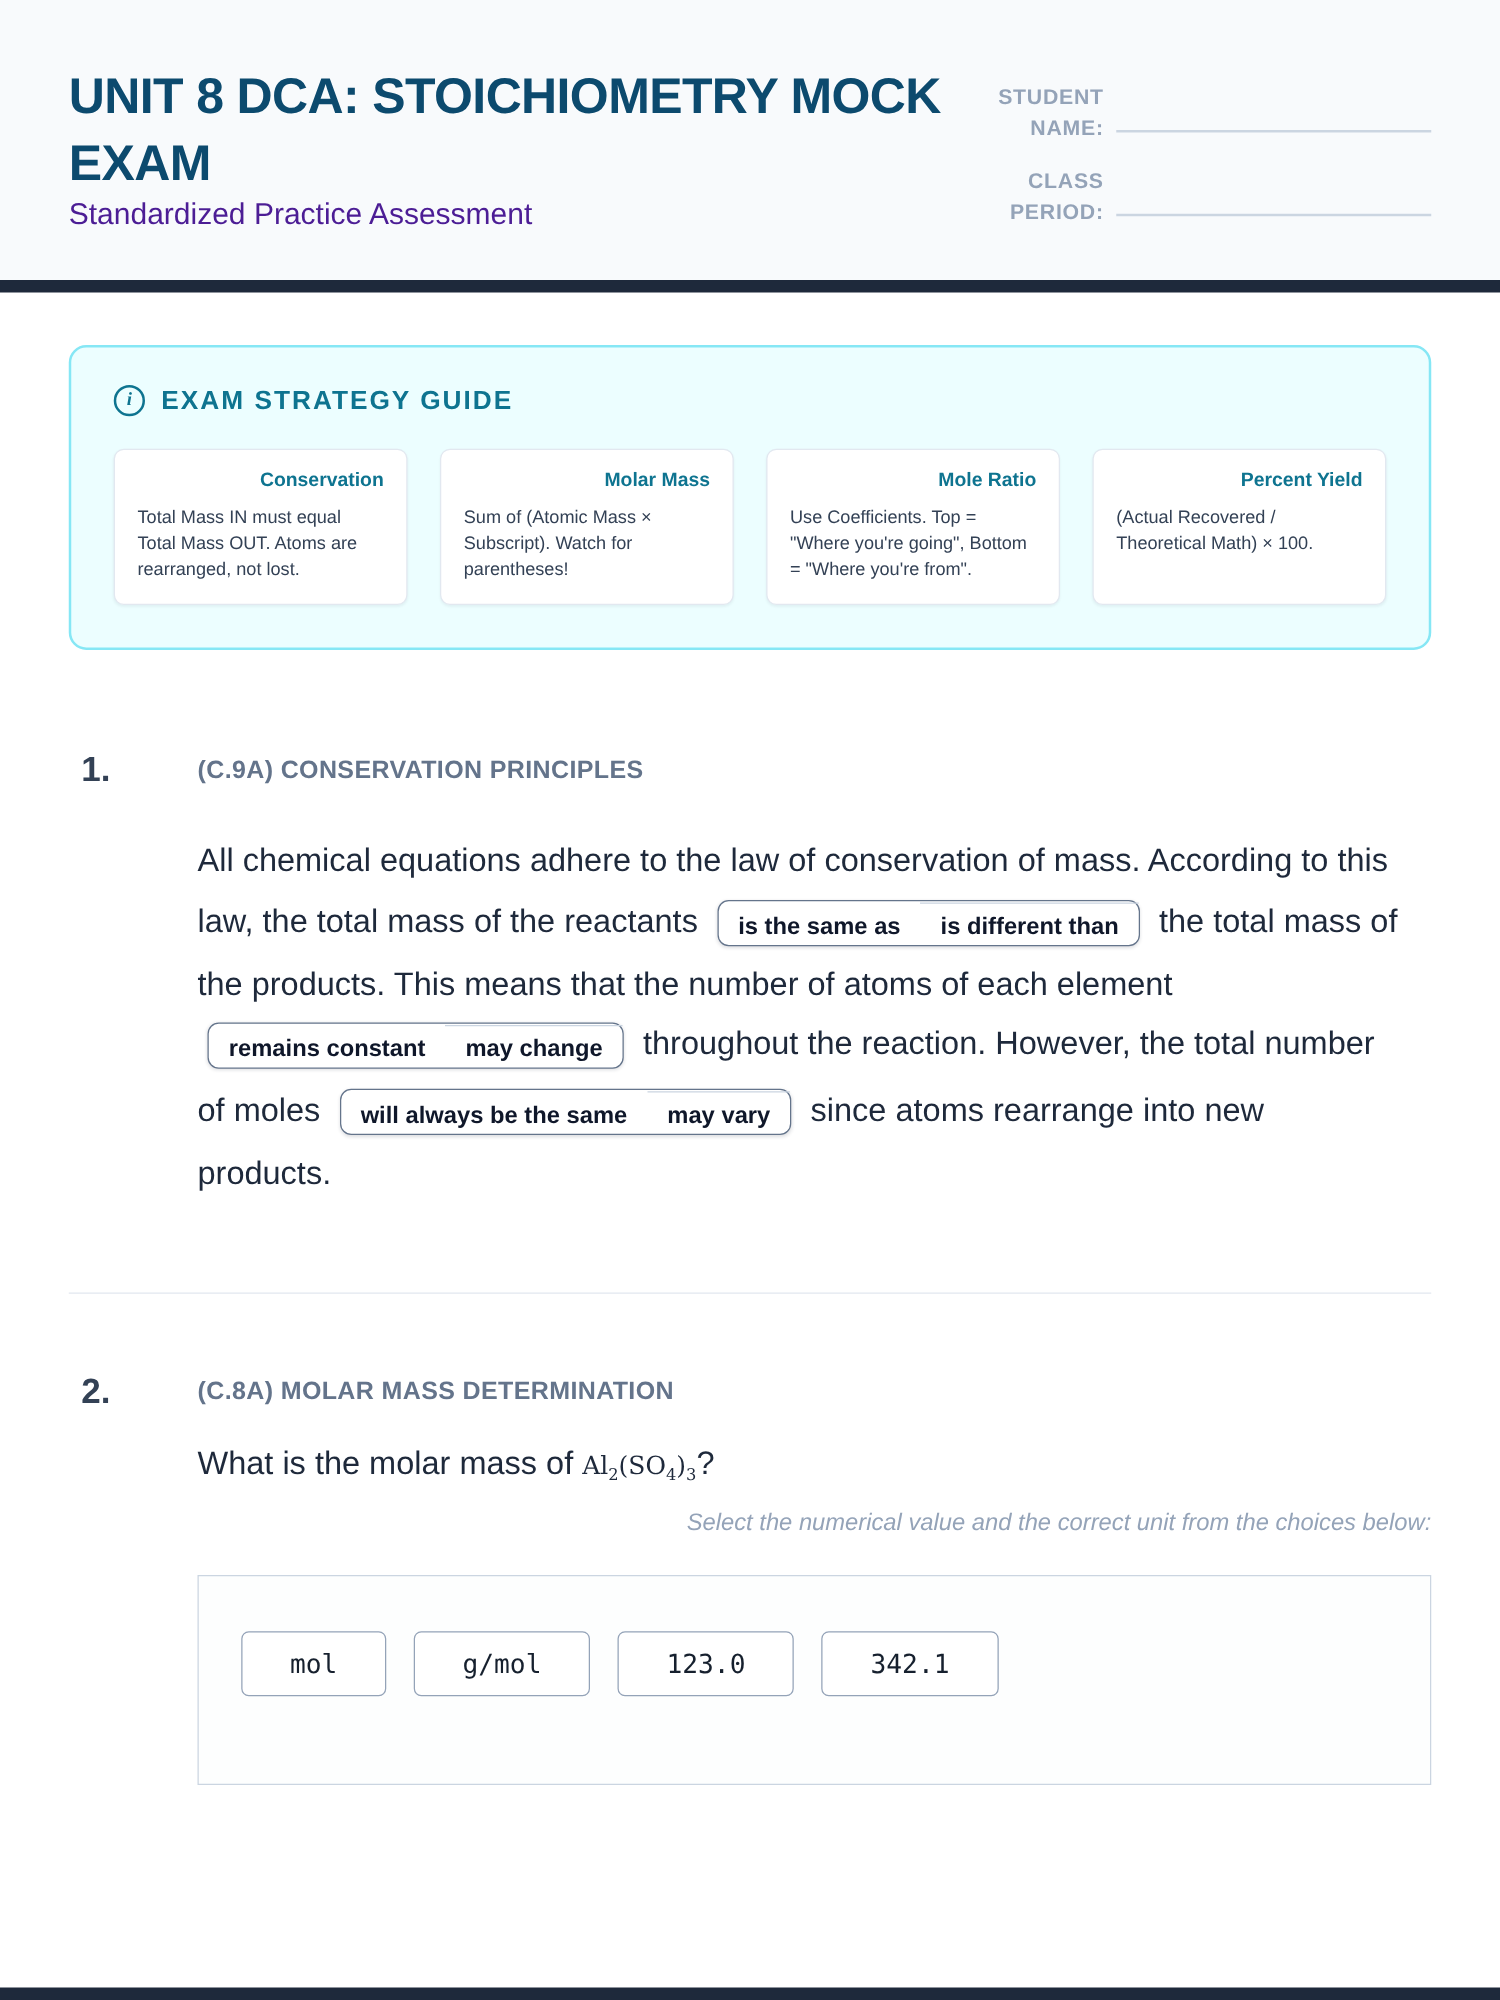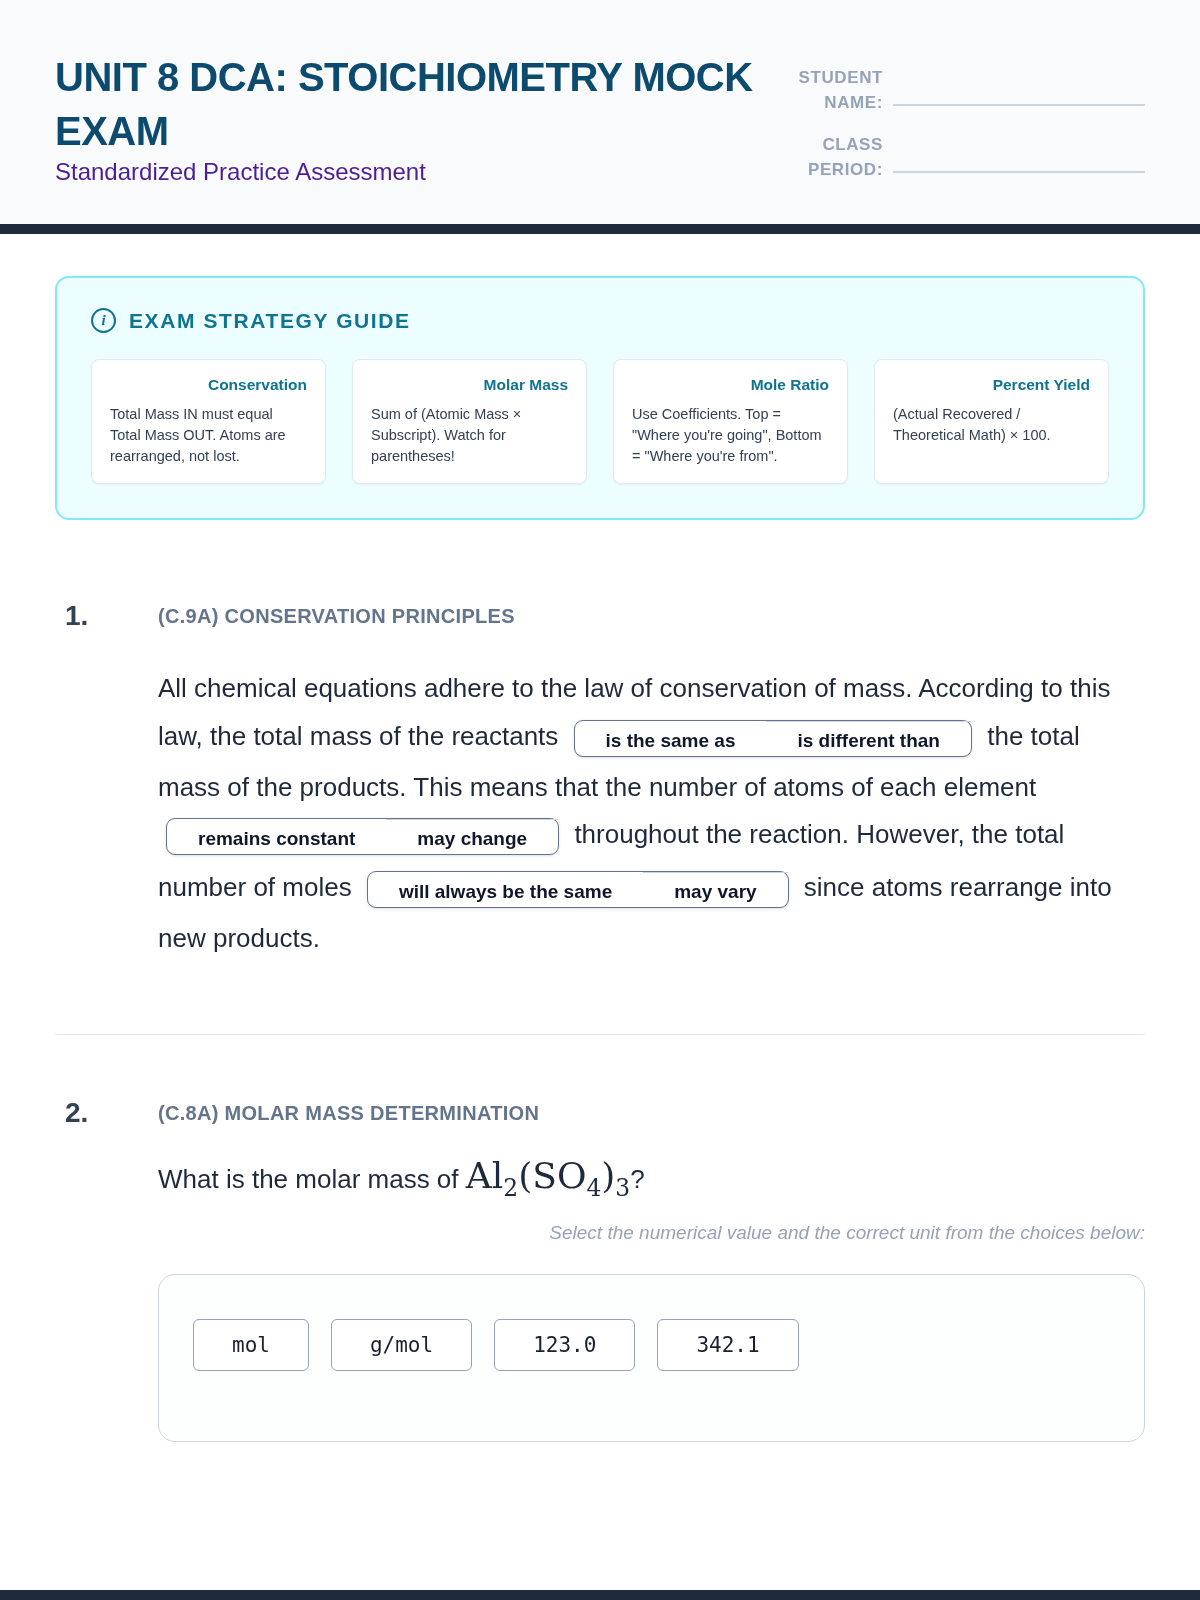--- a/index.html
+++ b/index.html
@@ -69,35 +69,35 @@
     font-size:26px; color:#1e293b; line-height:1.75;
   }
   .inline-select {
     display:inline-block; vertical-align:middle;
     margin:8px 8px;
     background:#ffffff; border:1.8px solid #64748b; border-radius:9px;
     box-shadow:0 1px 3px rgba(15,23,42,0.14);
     line-height:1.35;
   }
   .opt {
-    padding:8px 31px; font-size:19px; font-weight:700; color:#0f172a;
+    padding:8px 16px; font-size:19px; font-weight:700; color:#0f172a;
     white-space:nowrap; cursor:pointer;
   }
   .opt + .opt { border-top:1.5px solid #cbd5e1; }
 
   .divider { margin:72px 55px 0; border:0; border-top:1.5px solid #e2e8f0; }
 
   .prompt { margin-top:30px; font-size:26px; color:#1e293b; }
-  .formula { font-family:"DejaVu Serif", serif; font-size:36px; }
+  .formula { font-family:"DejaVu Serif", serif; font-size:20px; }
   .formula sub { font-size:65%; }
   .instruction { margin-top:20px; font-size:19px; font-style:italic; color:#94a3b8;text-align:right; }
 
   .choices-box {
     margin-top:30px;
-    border:1.6px solid #cbd5e1; border-radius:17px;
+    border:1.6px solid #cbd5e1; border-radius:0;
     background:#fdfefe;
     padding:44px 34px 70px;
   }
   .chips { display:flex; gap:22px; flex-wrap:wrap; }
   .chip {
     border:1.6px solid #94a3b8; border-radius:6px;
     background:#ffffff;
     padding:13px 38px;
     font-family:"DejaVu Sans Mono", monospace;
     font-size:21px; color:#16202e;

